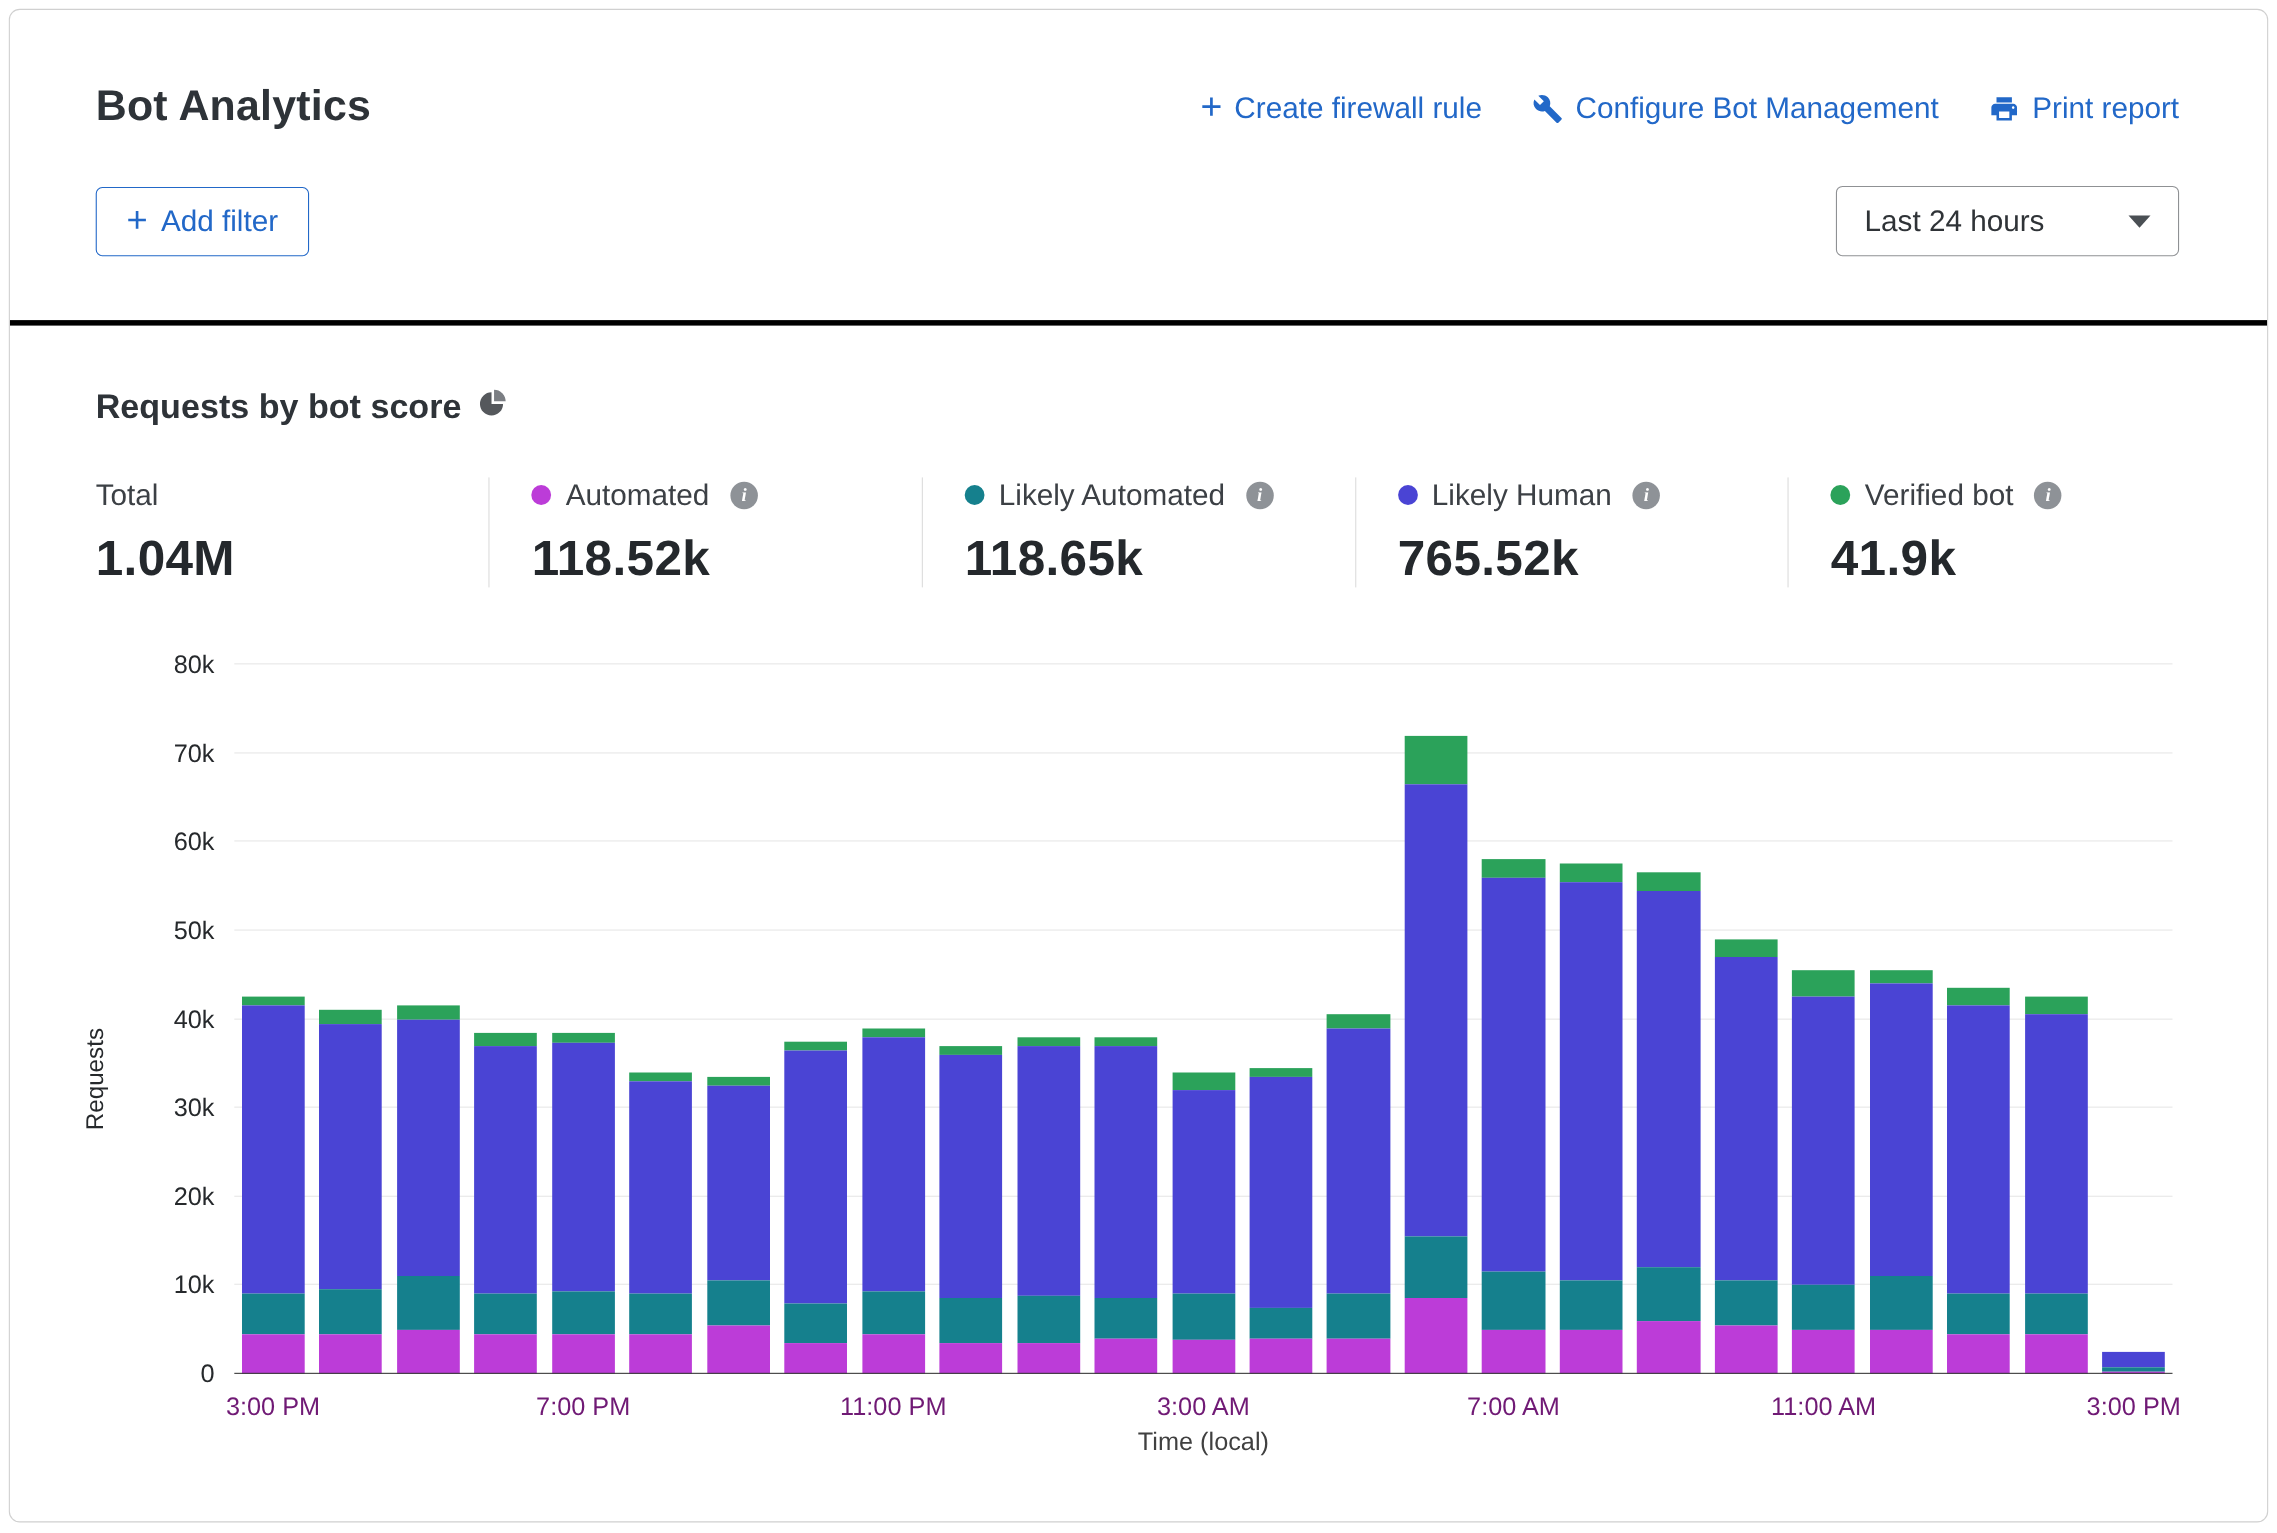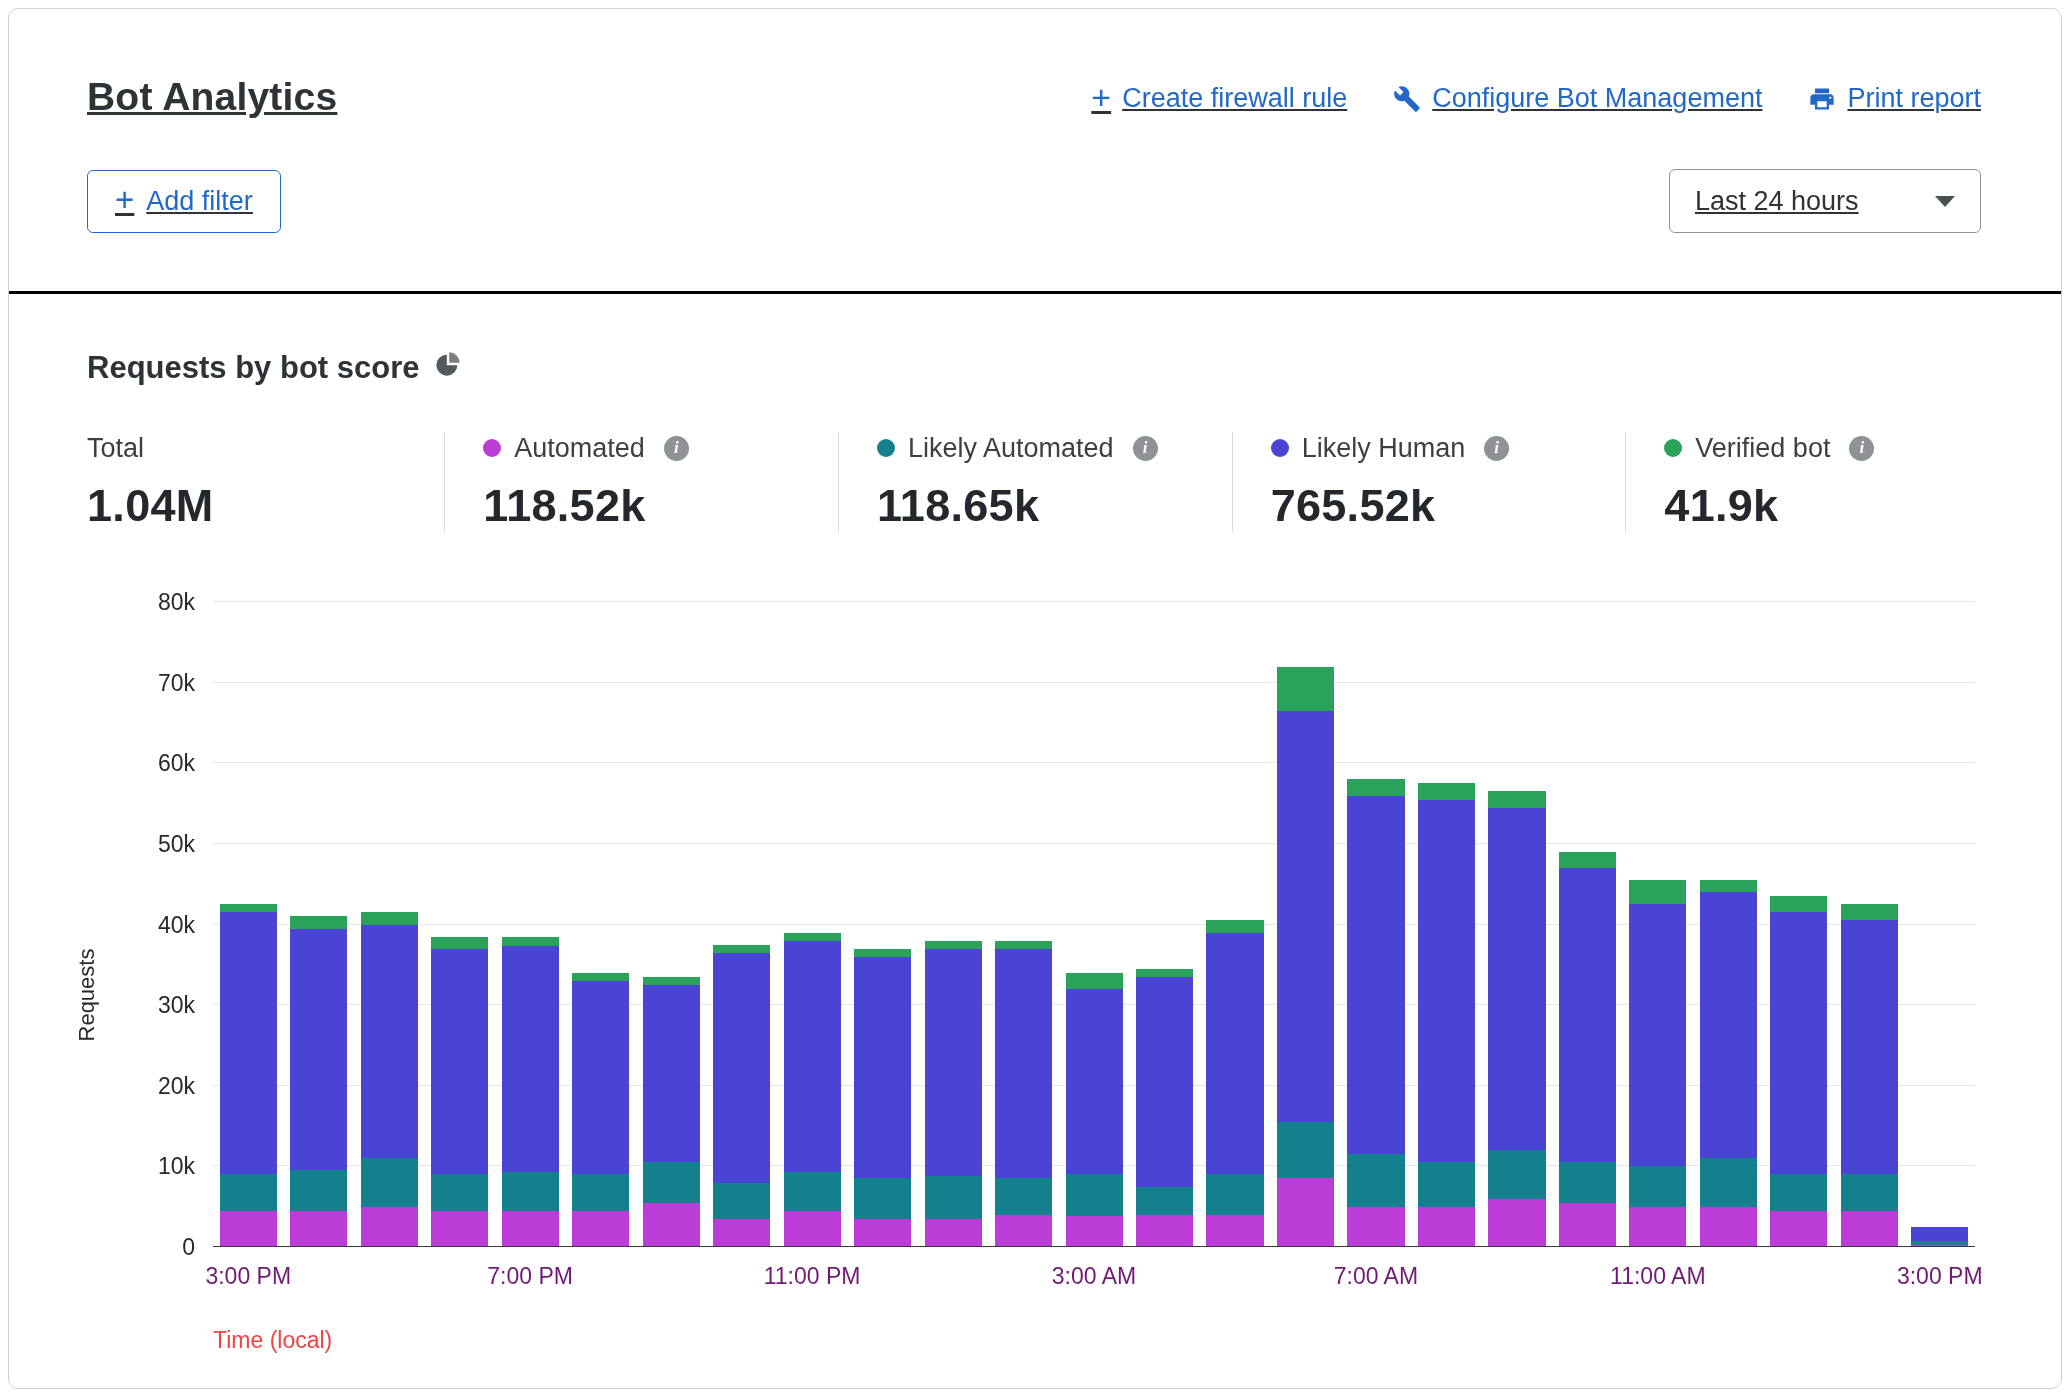--- a/index.html
+++ b/index.html
@@ -12,21 +12,21 @@
     color: #2f3337;
   }
   .page {
     border: 1px solid #d0d0d0;
     border-radius: 10px;
     background: #fff;
     min-height: 1376px;
     overflow: hidden;
   }
   
-  .header-card { border-bottom: 3px solid #000000; padding: 66px 80px 58px 78px; text-decoration: underline; }
+  .header-card { border-bottom: 5px solid #000000; padding: 66px 80px 58px 78px; }
   .header-top { display: flex; justify-content: space-between; align-items: flex-start; }
   h1 { font-size: 39px; font-weight: 700; color: #2e3338; letter-spacing: .2px; }
   .actions { display: flex; gap: 46px; align-items: center; margin-top: 8px; }
   .action {
     display: flex; align-items: center; gap: 11px;
     color: #2268c8; font-size: 27px; cursor: pointer; text-decoration: none;
   }
   .plus-glyph { font-size: 34px; line-height: 1; margin-top: -4px; font-weight: 400; }
   .action svg { display: block; }
   .header-bottom { display: flex; justify-content: space-between; align-items: center; margin-top: 50px; }
@@ -82,21 +82,21 @@
     font-size: 23px; color: #26292c;
   }
   .bars { position: absolute; inset: 0; display: flex; align-items: flex-end; z-index: 1; }
   .bar-slot { flex: 1; height: 100%; display: flex; align-items: flex-end; justify-content: center; }
   .bar { width: 81%; height: 100%; display: flex; flex-direction: column-reverse; }
   .bar > div { width: 100%; flex: none; }
   .xtick {
     position: absolute; top: calc(100% + 16px); transform: translateX(-50%);
     font-size: 23px; color: #701a75; white-space: nowrap;
   }
-  .xlabel { margin-left: 108px; margin-top: 80px; font-size: 23px; color: #ef4444; padding-bottom: 34px; }
+  .xlabel { margin-left: 108px; text-align: center; margin-top: 48px; font-size: 23px; color: #404040; padding-bottom: 34px; }
 </style>
 </head>
 <body>
 
 <div class="page">
 
   <div class="header-card">
     <div class="header-top">
       <h1>Bot Analytics</h1>
       <div class="actions">

